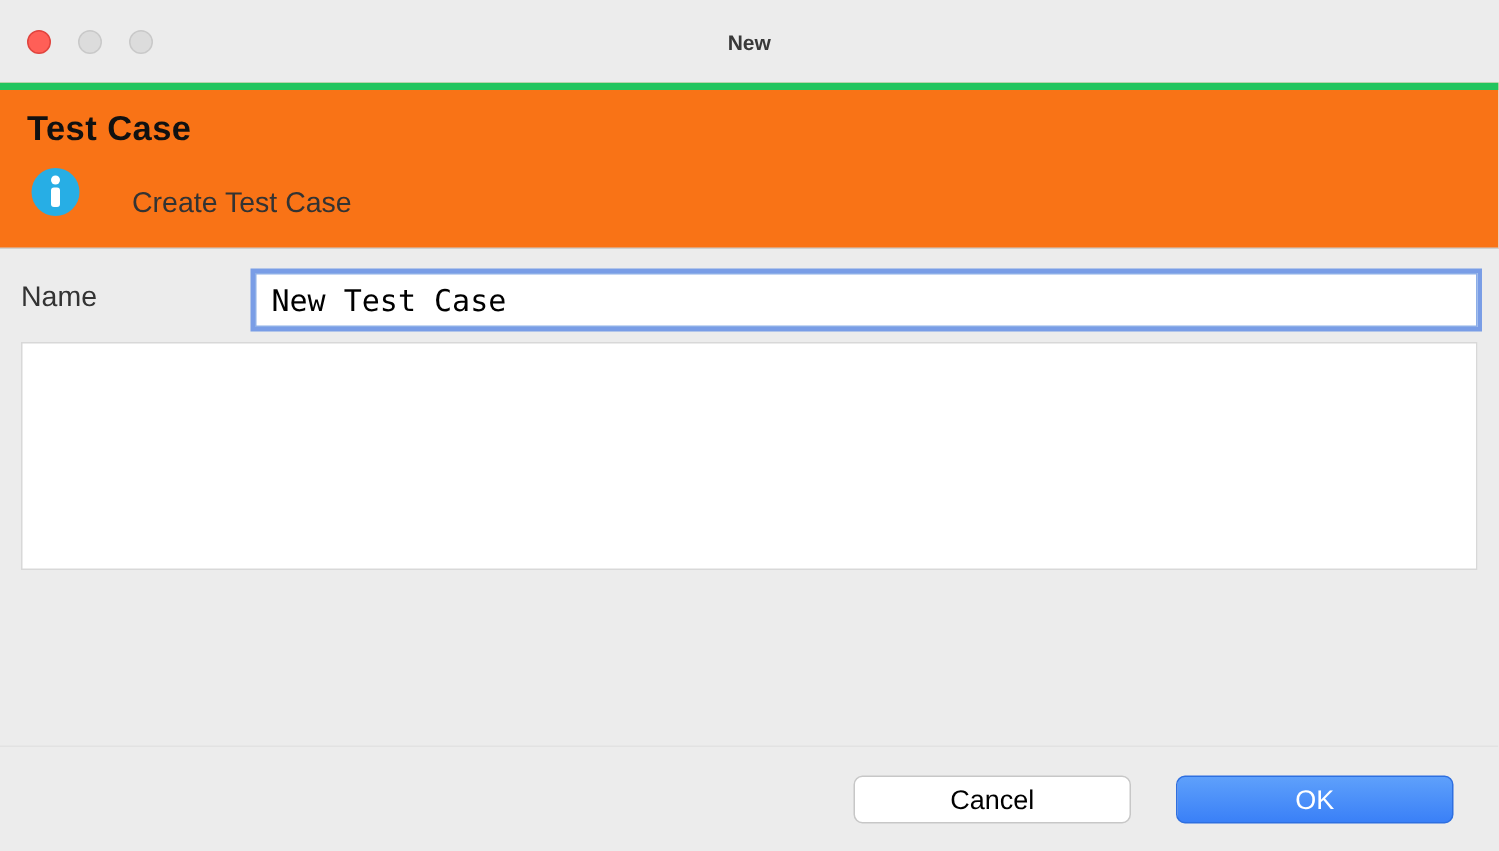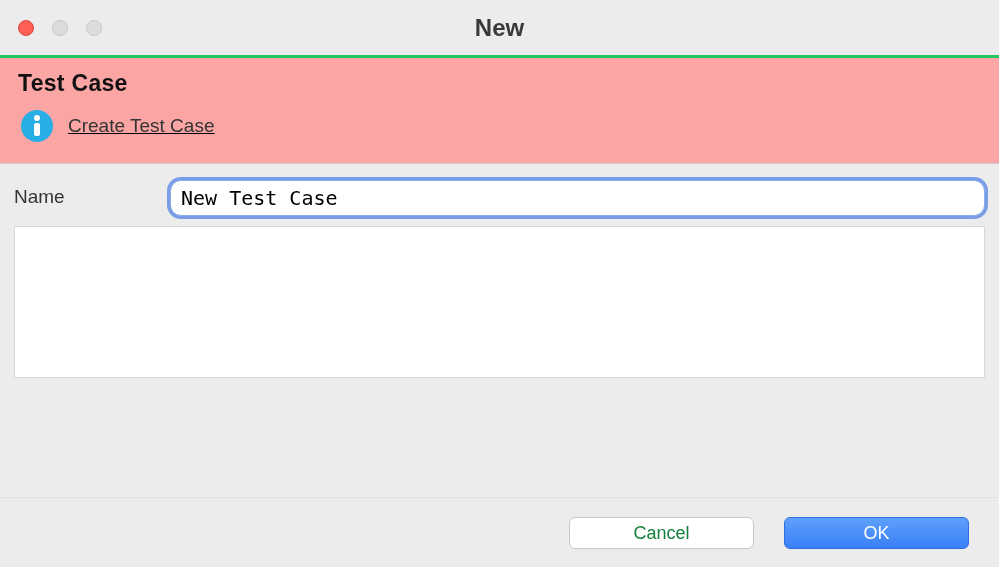--- a/index.html
+++ b/index.html
@@ -49,46 +49,45 @@
       background: #dcdcdc;
       border: 1px solid #c9c9c9;
     }
 
     .title-text {
       position: absolute;
       left: 0;
       right: 0;
       text-align: center;
       font-weight: 700;
-      font-size: 24px;
+      font-size: 14px;
       color: #393939;
       pointer-events: none;
     }
 
     
     .dialog-header {
-      background: #fca5a5;
-      border-top: 3px solid #22c55e;
+      background: #f97316;
+      border-top: 5px solid #22c55e;
       border-bottom: 1px solid #cfcfcf;
       padding: 12px 0 18px 18px;
     }
 
     .dialog-header h1 {
       font-size: 23px;
       font-weight: 700;
       letter-spacing: 0.3px;
       color: #111;
       margin-bottom: 10px;
     }
 
     .dialog-subrow {
       display: flex;
-      align-items: center;
-      gap: 12px;
-      text-decoration: underline;
+      align-items: flex-end;
+      gap: 32px;
     }
 
     .info-icon-wrap {
       width: 38px;
       height: 38px;
       display: flex;
       align-items: center;
       justify-content: center;
       flex-shrink: 0;
     }
@@ -129,21 +128,20 @@
       padding: 4px 10px;
       font-size: 20px;
       font-family: "Menlo", "Monaco", "Consolas", monospace;
       background: #fff;
       outline: none;
     }
 
     .input-focused {
       border-color: #8caee7;
       box-shadow: 0 0 0 3px #799de6;
-      border-radius: 11px;
     }
 
     .textarea {
       width: 100%;
       height: 152px;
       border: 1px solid #d8d8d8;
       padding: 6px 10px;
       font-size: 18px;
       font-family: inherit;
       background: #fff;
@@ -174,21 +172,21 @@
       text-align: center;
       line-height: 30px;
       cursor: pointer;
       user-select: none;
       border: 1px solid transparent;
     }
 
     .btn-cancel {
       background: #fff;
       border: 1px solid #c7c7c7;
-      color: #15803d;
+      color: #000000;
     }
 
     .btn-ok {
       background: linear-gradient(#5ea0fb, #3a80f7);
       border: 1px solid #2e6fe0;
       color: #fff;
     }
   </style>
 </head>
 <body>

